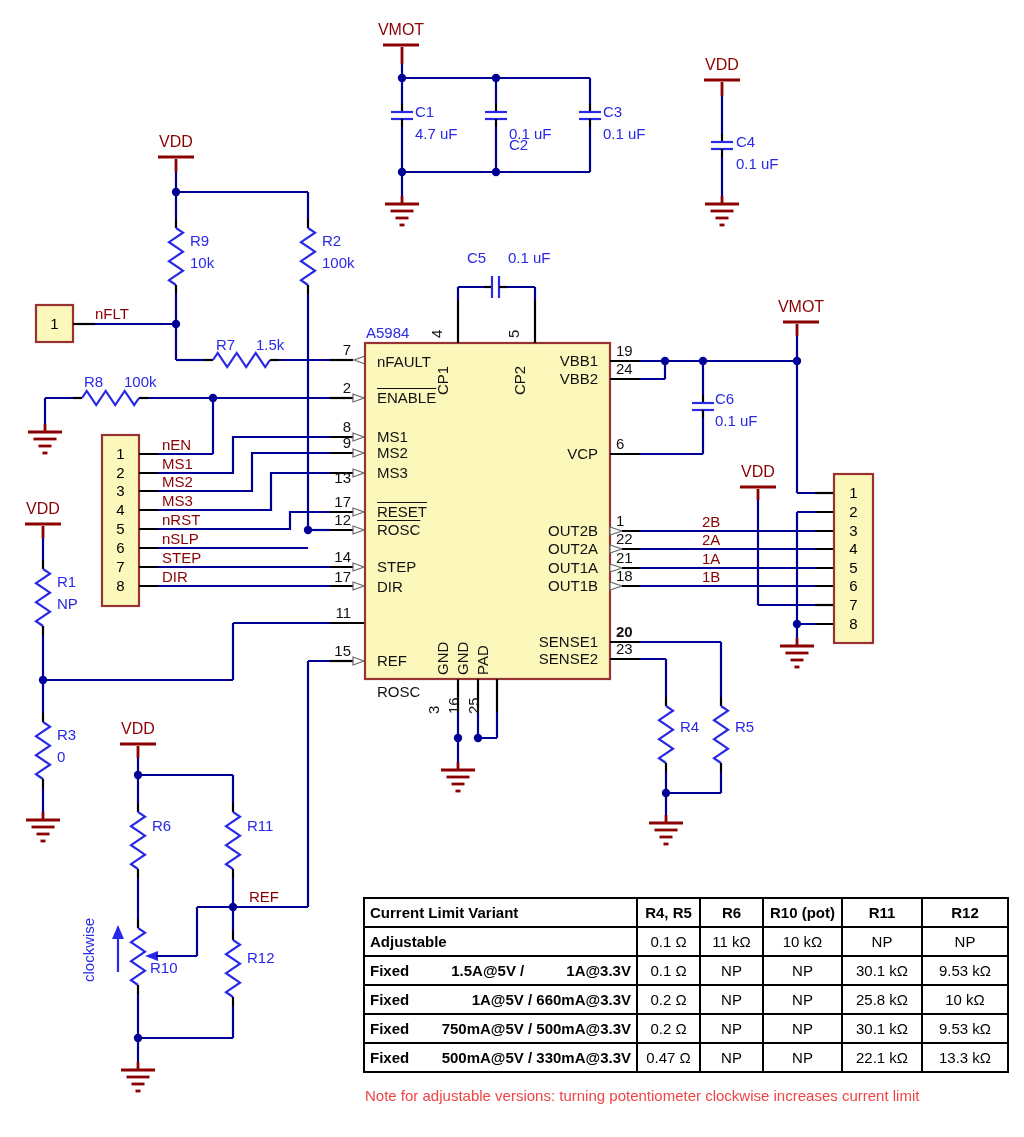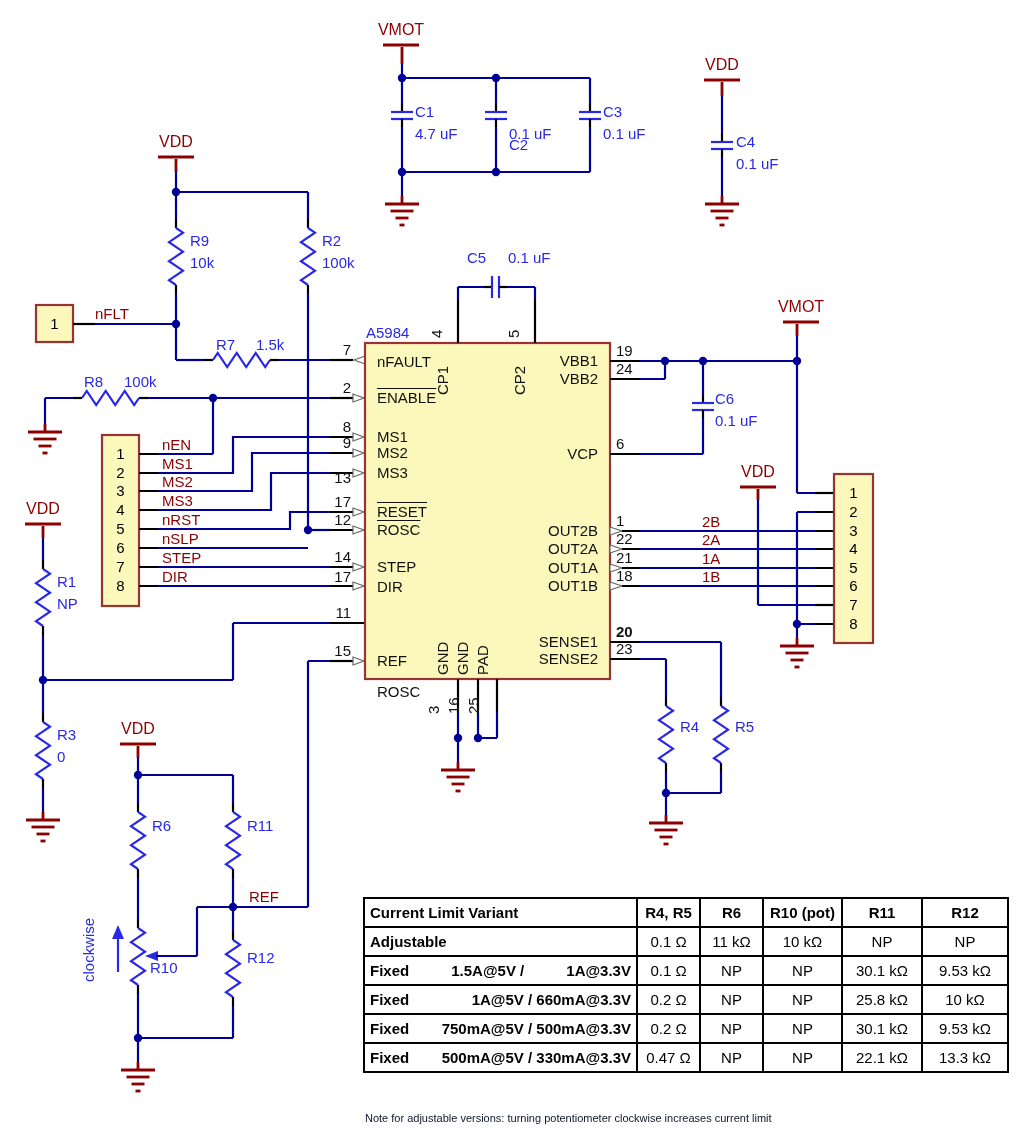--- a/index.html
+++ b/index.html
@@ -24,21 +24,21 @@
   .rot{transform-origin:0 100%;transform:rotate(-90deg);}
   .ov{text-decoration:overline;}
   table.clv{position:absolute;left:363px;top:897px;border-collapse:collapse;
             font-size:15px;color:#000;table-layout:fixed;}
   table.clv td,table.clv th{border:2px solid #000;padding:0 5px;height:27px;overflow:hidden;}
   table.clv th{text-align:center;font-weight:bold;}
   table.clv th.first{text-align:left;margin-top:30px;}
   table.clv td{text-align:center;font-weight:normal;}
   table.clv td.first{text-align:left;font-weight:bold;}
   .vparts{display:flex;justify-content:space-between;font-weight:bold;}
-  #note{position:absolute;left:365px;top:1112px;font-size:11px;color:#0f172a;}
+  #note{position:absolute;left:365px;top:1087px;font-size:15px;color:#ef4444;}
 </style>
 </head>
 <body>
 
 <div id="stage">
 
 <svg width="1024" height="1137" viewBox="0 0 1024 1137">
   <defs>
     <g id="res-v">
       <line x1="0" y1="-9" x2="0" y2="0" class="blk"></line>

